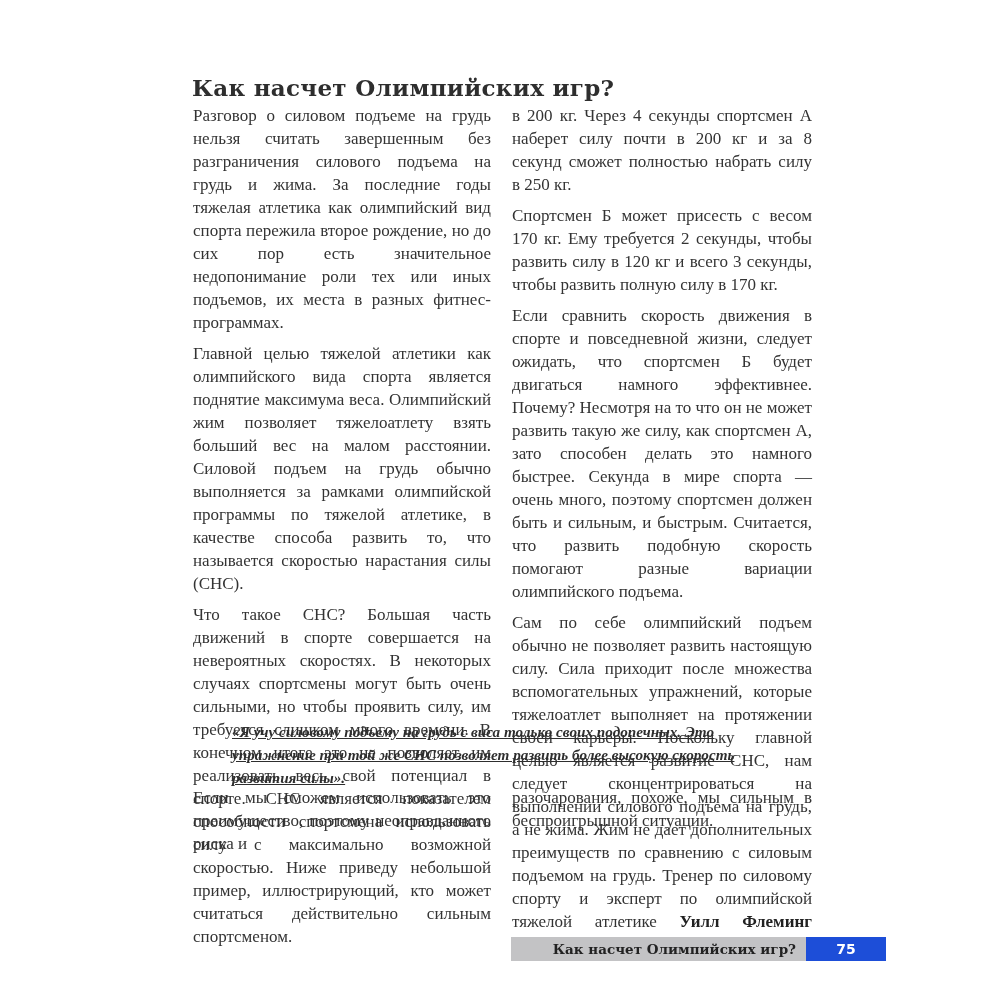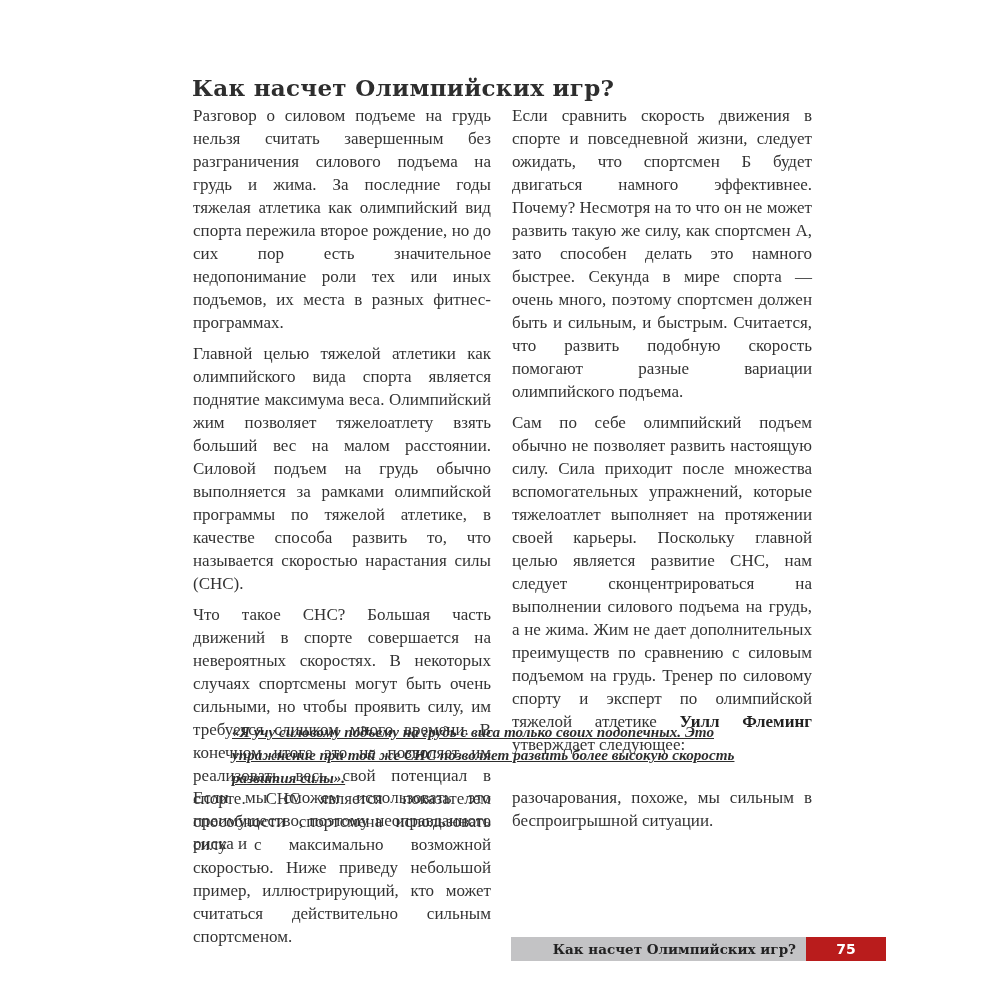--- a/index.html
+++ b/index.html
@@ -87,41 +87,43 @@
     font-weight: bold;
     font-size: 13.5px;
     line-height: 24px;
     text-align: right;
     padding-right: 10px;
     box-sizing: border-box;
     white-space: nowrap;
   }
   .footer-page {
     flex: 1 1 auto;
-    background: #b91c1c;
+    background: #1d4ed8;
     color: #ffffff;
     font-family: "DejaVu Sans", "Liberation Sans", sans-serif;
     font-weight: bold;
     font-size: 14px;
     line-height: 24px;
     text-align: center;
   }
 </style>
 </head>
 <body>
 
 <h1 class="title">Как насчет Олимпийских игр?</h1>
 
 <div class="col col-left">
   <p>Разговор о силовом подъеме на грудь нельзя считать завершенным без разграничения си­лового подъема на грудь и жима. За последние годы тяжелая атлетика как олимпийский вид спорта пережила второе рождение, но до сих пор есть значительное недопонимание роли тех или иных подъемов, их места в разных фитнес-программах.</p>
   <p>Главной целью тяжелой атлетики как олимпий­ского вида спорта является поднятие максиму­ма веса. Олимпийский жим позволяет тяжело­атлету взять больший вес на малом расстоянии. Силовой подъем на грудь обычно выполняется за рамками олимпийской программы по тяже­лой атлетике, в качестве способа развить то, что называется скоростью нарастания силы (СНС).</p>
   <p>Что такое СНС? Большая часть движений в спорте совершается на невероятных скоро­стях. В некоторых случаях спортсмены могут быть очень сильными, но чтобы проявить силу, им требуется слишком много времени. В конеч­ном итоге это не позволяет им реализовать весь свой потенциал в спорте. СНС является пока­зателем способности спортсмена использовать силу с максимально возможной скоростью. Ниже приведу небольшой пример, иллюстри­рующий, кто может считаться действительно сильным спортсменом.</p>
 </div>
 
 <div class="col col-right">
+  <p>в 200 кг. Через 4 секунды спортсмен А наберет силу почти в 200 кг и за 8 секунд сможет полно­стью набрать силу в 250 кг.</p>
+  <p>Спортсмен Б может присесть с весом 170 кг. Ему требуется 2 секунды, чтобы развить силу в 120 кг и всего 3 секунды, чтобы развить пол­ную силу в 170 кг.</p>
   <p>Если сравнить скорость движения в спорте и по­вседневной жизни, следует ожидать, что спортс­мен Б будет двигаться намного эффективнее. Почему? Несмотря на то что он не может раз­вить такую же силу, как спортсмен А, зато спосо­бен делать это намного быстрее. Секунда в мире спорта — очень много, поэтому спортсмен дол­жен быть и сильным, и быстрым. Считается, что развить подобную скорость помогают разные вариации олимпийского подъема.</p>
   <p><span>Сам по себе олимпийский подъем обычно не по­зволяет развить настоящую силу. Сила приходит после множества вспомогательных упражнений, которые тяжелоатлет выполняет на протяжении своей карьеры. Поскольку главной целью явля­ется развитие СНС, нам следует сконцентри­роваться на выполнении силового подъема на грудь, а не жима. Жим не дает дополнительных преимуществ по сравнению с силовым подъ­емом на грудь. Тренер по силовому спорту и экс­перт по олимпийской тяжелой атлетике </span><span class="bold">Уилл Флеминг</span><span> утверждает следующее:</span></p>
 </div>
 
 <p class="quote">«Я учу силовому подъему на грудь с виса только своих подопечных. Это упражнение при той же СНС позволяет развить более высокую скорость развития силы».</p>
 
 <div class="col col-bottom-left">
   <p>Если мы сможем использовать это преиму­щество, поэтому неоправданного риска и</p>
 </div>
 

